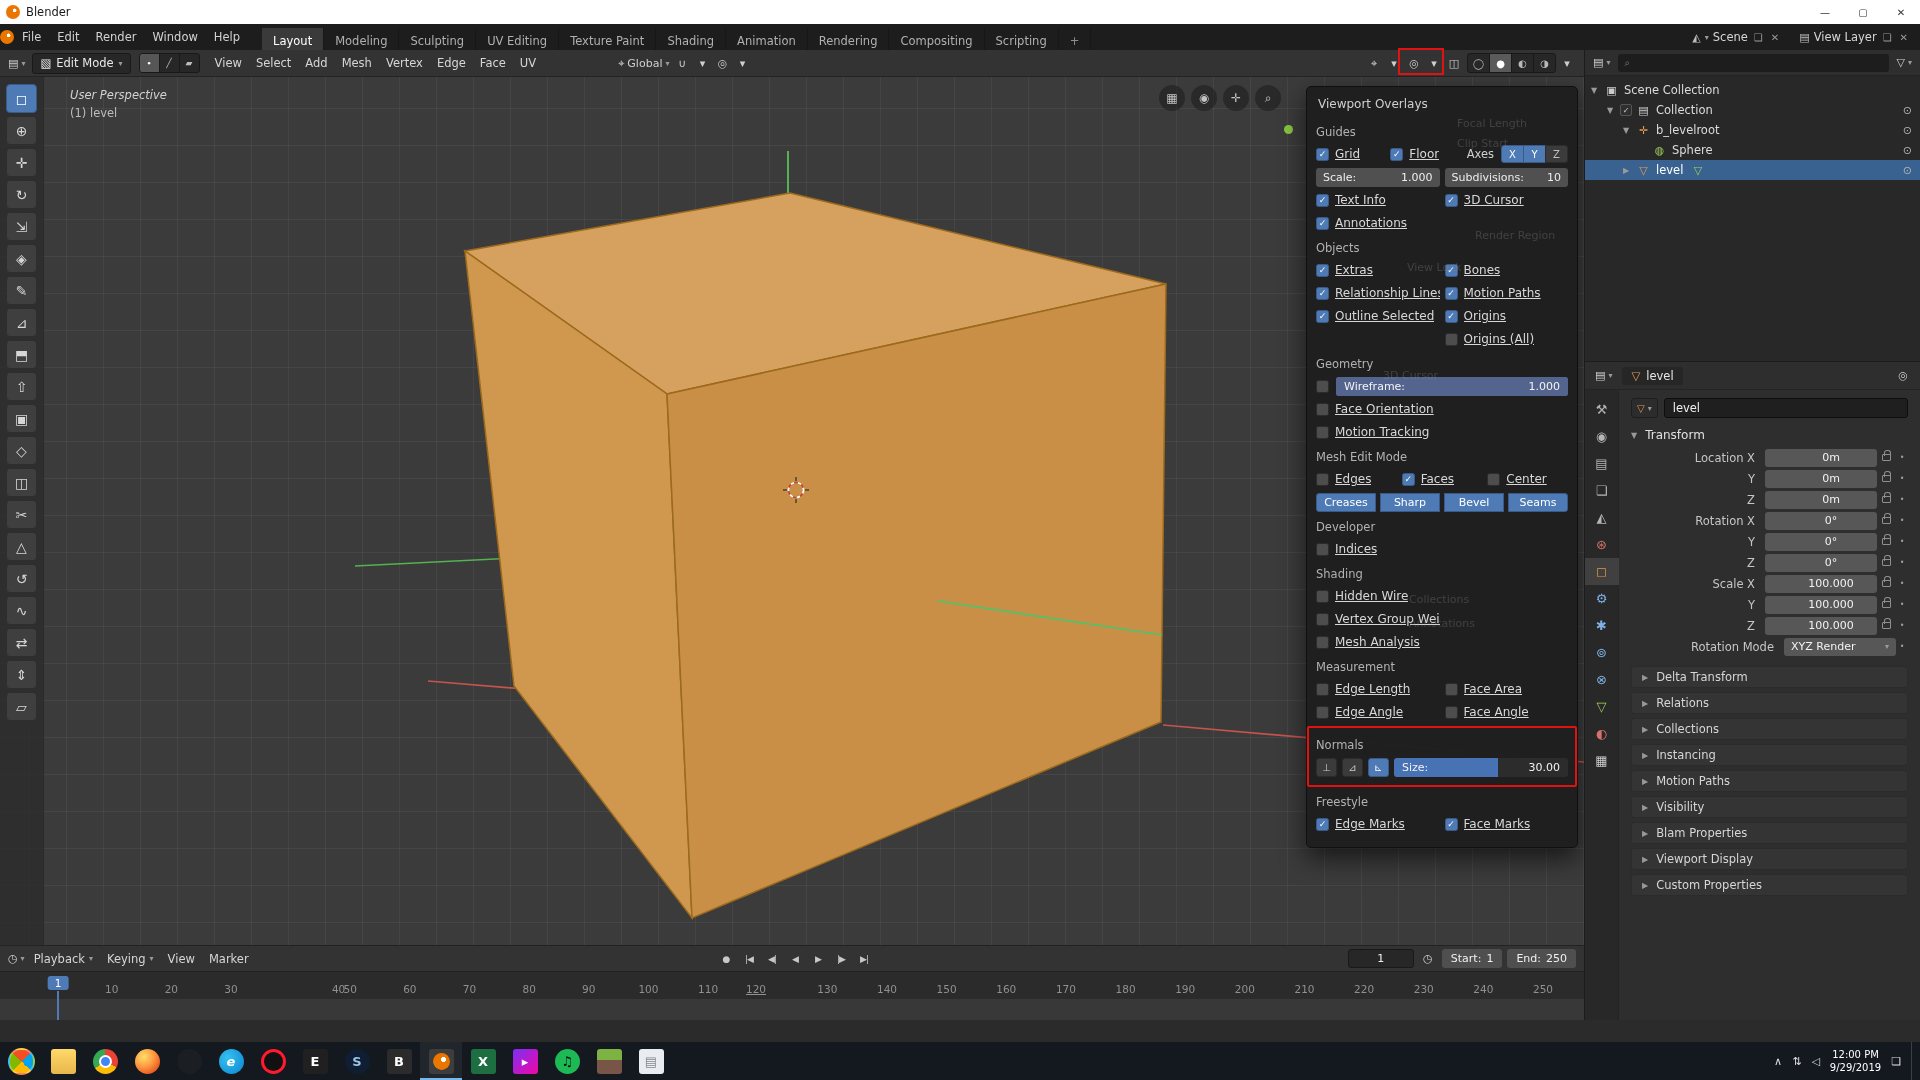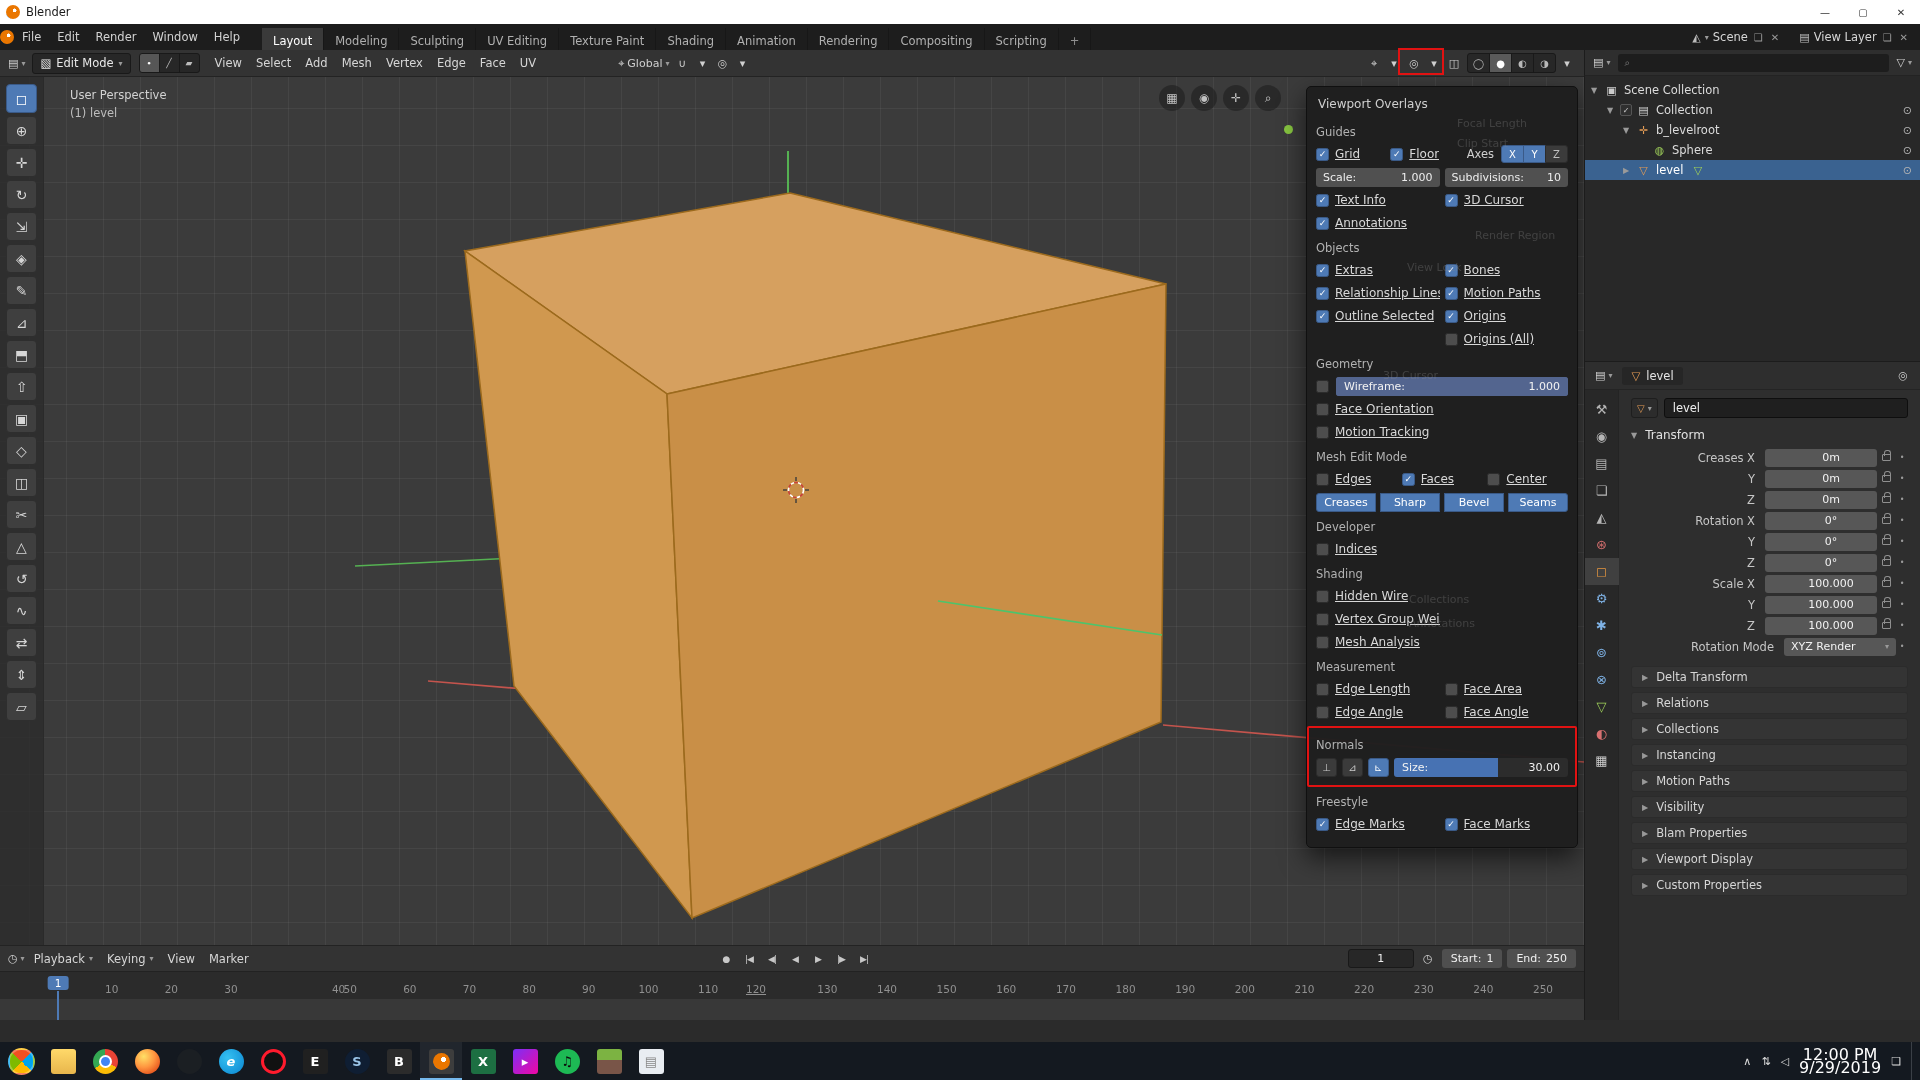--- a/index.html
+++ b/index.html
@@ -47,21 +47,21 @@
   .shade.active{background:#5a5a5a;color:#fff;}
 
   
   .viewport{left:0;top:77px;width:1584px;height:868px;background-color:#3b3b3b;
     background-image:linear-gradient(rgba(255,255,255,.05) 1px,transparent 1px),
                      linear-gradient(90deg,rgba(255,255,255,.05) 1px,transparent 1px);
     background-size:37px 37px;background-position:-8px -6px;overflow:hidden;}
   .vp-svg{position:absolute;left:0;top:0;z-index:1;pointer-events:none;}
   .vp-label{position:absolute;left:70px;z-index:5;font-size:11.5px;color:#d2d2d2;}
   .vp-label.l2{top:29px;color:#bdbdbd;}
-  .vp-label.l1{top:11px;}
+  .vp-label.l1{top:11px;font-style:italic;}
   .toolstrip{position:absolute;left:0;top:0;bottom:0;width:44px;background:rgba(42,42,42,.78);border-right:1px solid #2a2a2a;display:flex;flex-direction:column;align-items:center;padding-top:7px;gap:3px;z-index:5;}
   .tool{width:31px;height:29px;background:#3f3f3f;border:1px solid #2e2e2e;border-radius:4px;display:flex;align-items:center;justify-content:center;color:#d6d6d6;font-size:14px;flex:none;}
   .tool.active{background:#4e7ab5;border-color:#3a5a88;color:#fff;}
   #vp-gizmos{position:absolute;left:1159px;top:8px;display:flex;gap:6px;z-index:6;}
   .gz{width:26px;height:26px;border-radius:50%;background:rgba(28,28,28,.55);color:#c2c2c2;display:flex;align-items:center;justify-content:center;font-size:12px;}
   .gz-dot{position:absolute;left:1284px;top:48px;width:9px;height:9px;border-radius:50%;background:#86c440;z-index:6;}
 
   
   #popup{position:absolute;left:1306px;top:9px;width:272px;background:rgba(30,30,30,.97);border:1px solid #101010;border-radius:5px;box-shadow:0 10px 26px rgba(0,0,0,.6);padding:8px 9px 10px;z-index:40;}
   .ptitle{font-size:12px;color:#cfcfcf;padding:2px 2px 6px;}
@@ -172,21 +172,21 @@
   .app-brave{background:#2b2b2b;}
   .app-blender{background:#3d3d3d;}
   .app-blender::after{content:"";position:absolute;left:4px;top:4px;right:4px;bottom:4px;border-radius:50%;background:radial-gradient(circle at 62% 38%,#fff 0 16%,#ea7600 18% 72%,#265787 75%);}
   .app-excel{background:#1d6f42;}
   .app-media-player{background:linear-gradient(135deg,#7b2ff7,#f107a3);}
   .app-spotify{border-radius:50%;background:#1db954;color:#0c0c0c;}
   .app-minecraft{background:linear-gradient(#7cb342 0 45%,#795548 45% 100%);}
   .app-notepad{background:#e9edf2;color:#888;font-weight:normal;}
   .tray{margin-left:auto;display:flex;align-items:center;gap:10px;padding-right:3px;}
   .tray-ic{font-size:11px;color:#dfdfdf;}
-  .clockblk{font-size:16px;line-height:13px;text-align:center;color:#fff;}
+  .clockblk{font-size:10px;line-height:13px;text-align:center;color:#fff;}
   .showdesk{width:6px;height:100%;border-left:1px solid #3a3f46;}
 </style>
 </head>
 <body>
 
 <div id="root">
 
   <div class="titlebar abs">
     <div class="tb-left">
       <span class="blogo"></span>
@@ -667,21 +667,21 @@
           <span class="dd">▾</span>
         </span>
         <span class="namefield">level</span>
       </div>
       <div class="panelhead">
         <span class="cexp">▼</span>
         <span>Transform</span>
       </div>
       <div id="t-rows">
           <div class="t-row">
-            <span class="t-label">Creases X</span>
+            <span class="t-label">Location X</span>
             <span class="t-field">0m</span>
             <span class="lock"></span>
             <span class="t-dot">•</span>
           </div>
           <div class="t-row">
             <span class="t-label">Y</span>
             <span class="t-field">0m</span>
             <span class="lock"></span>
             <span class="t-dot">•</span>
           </div>

